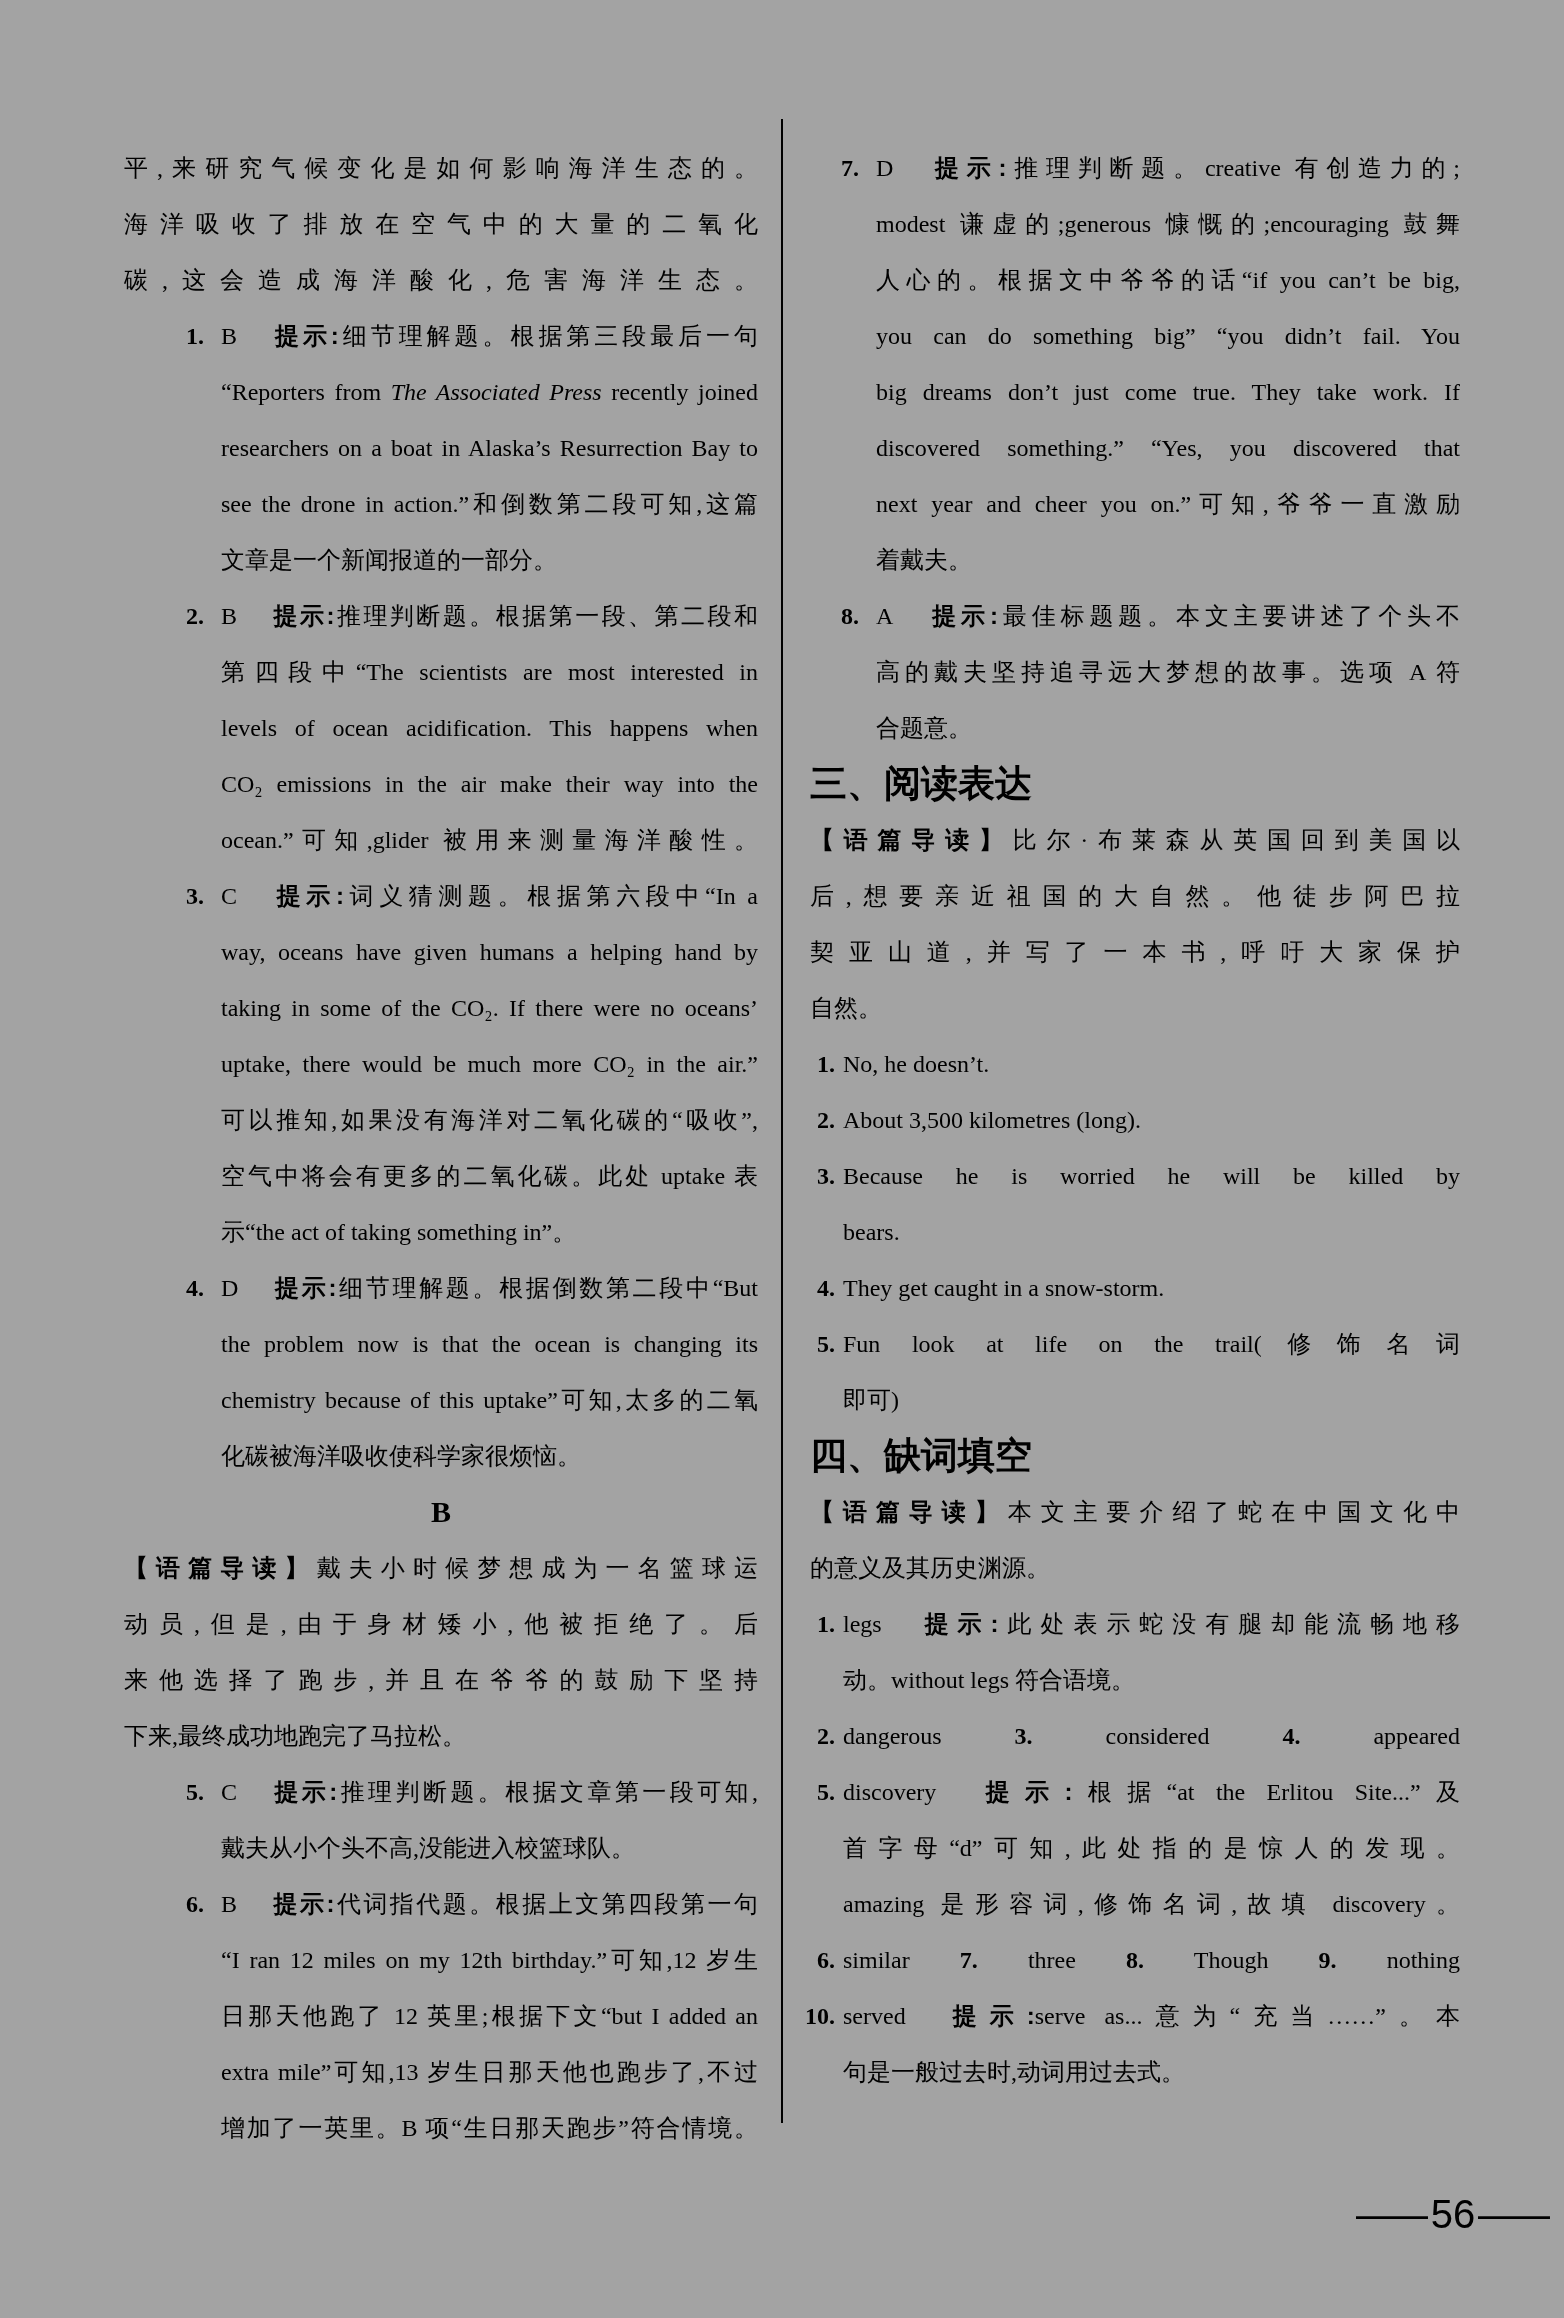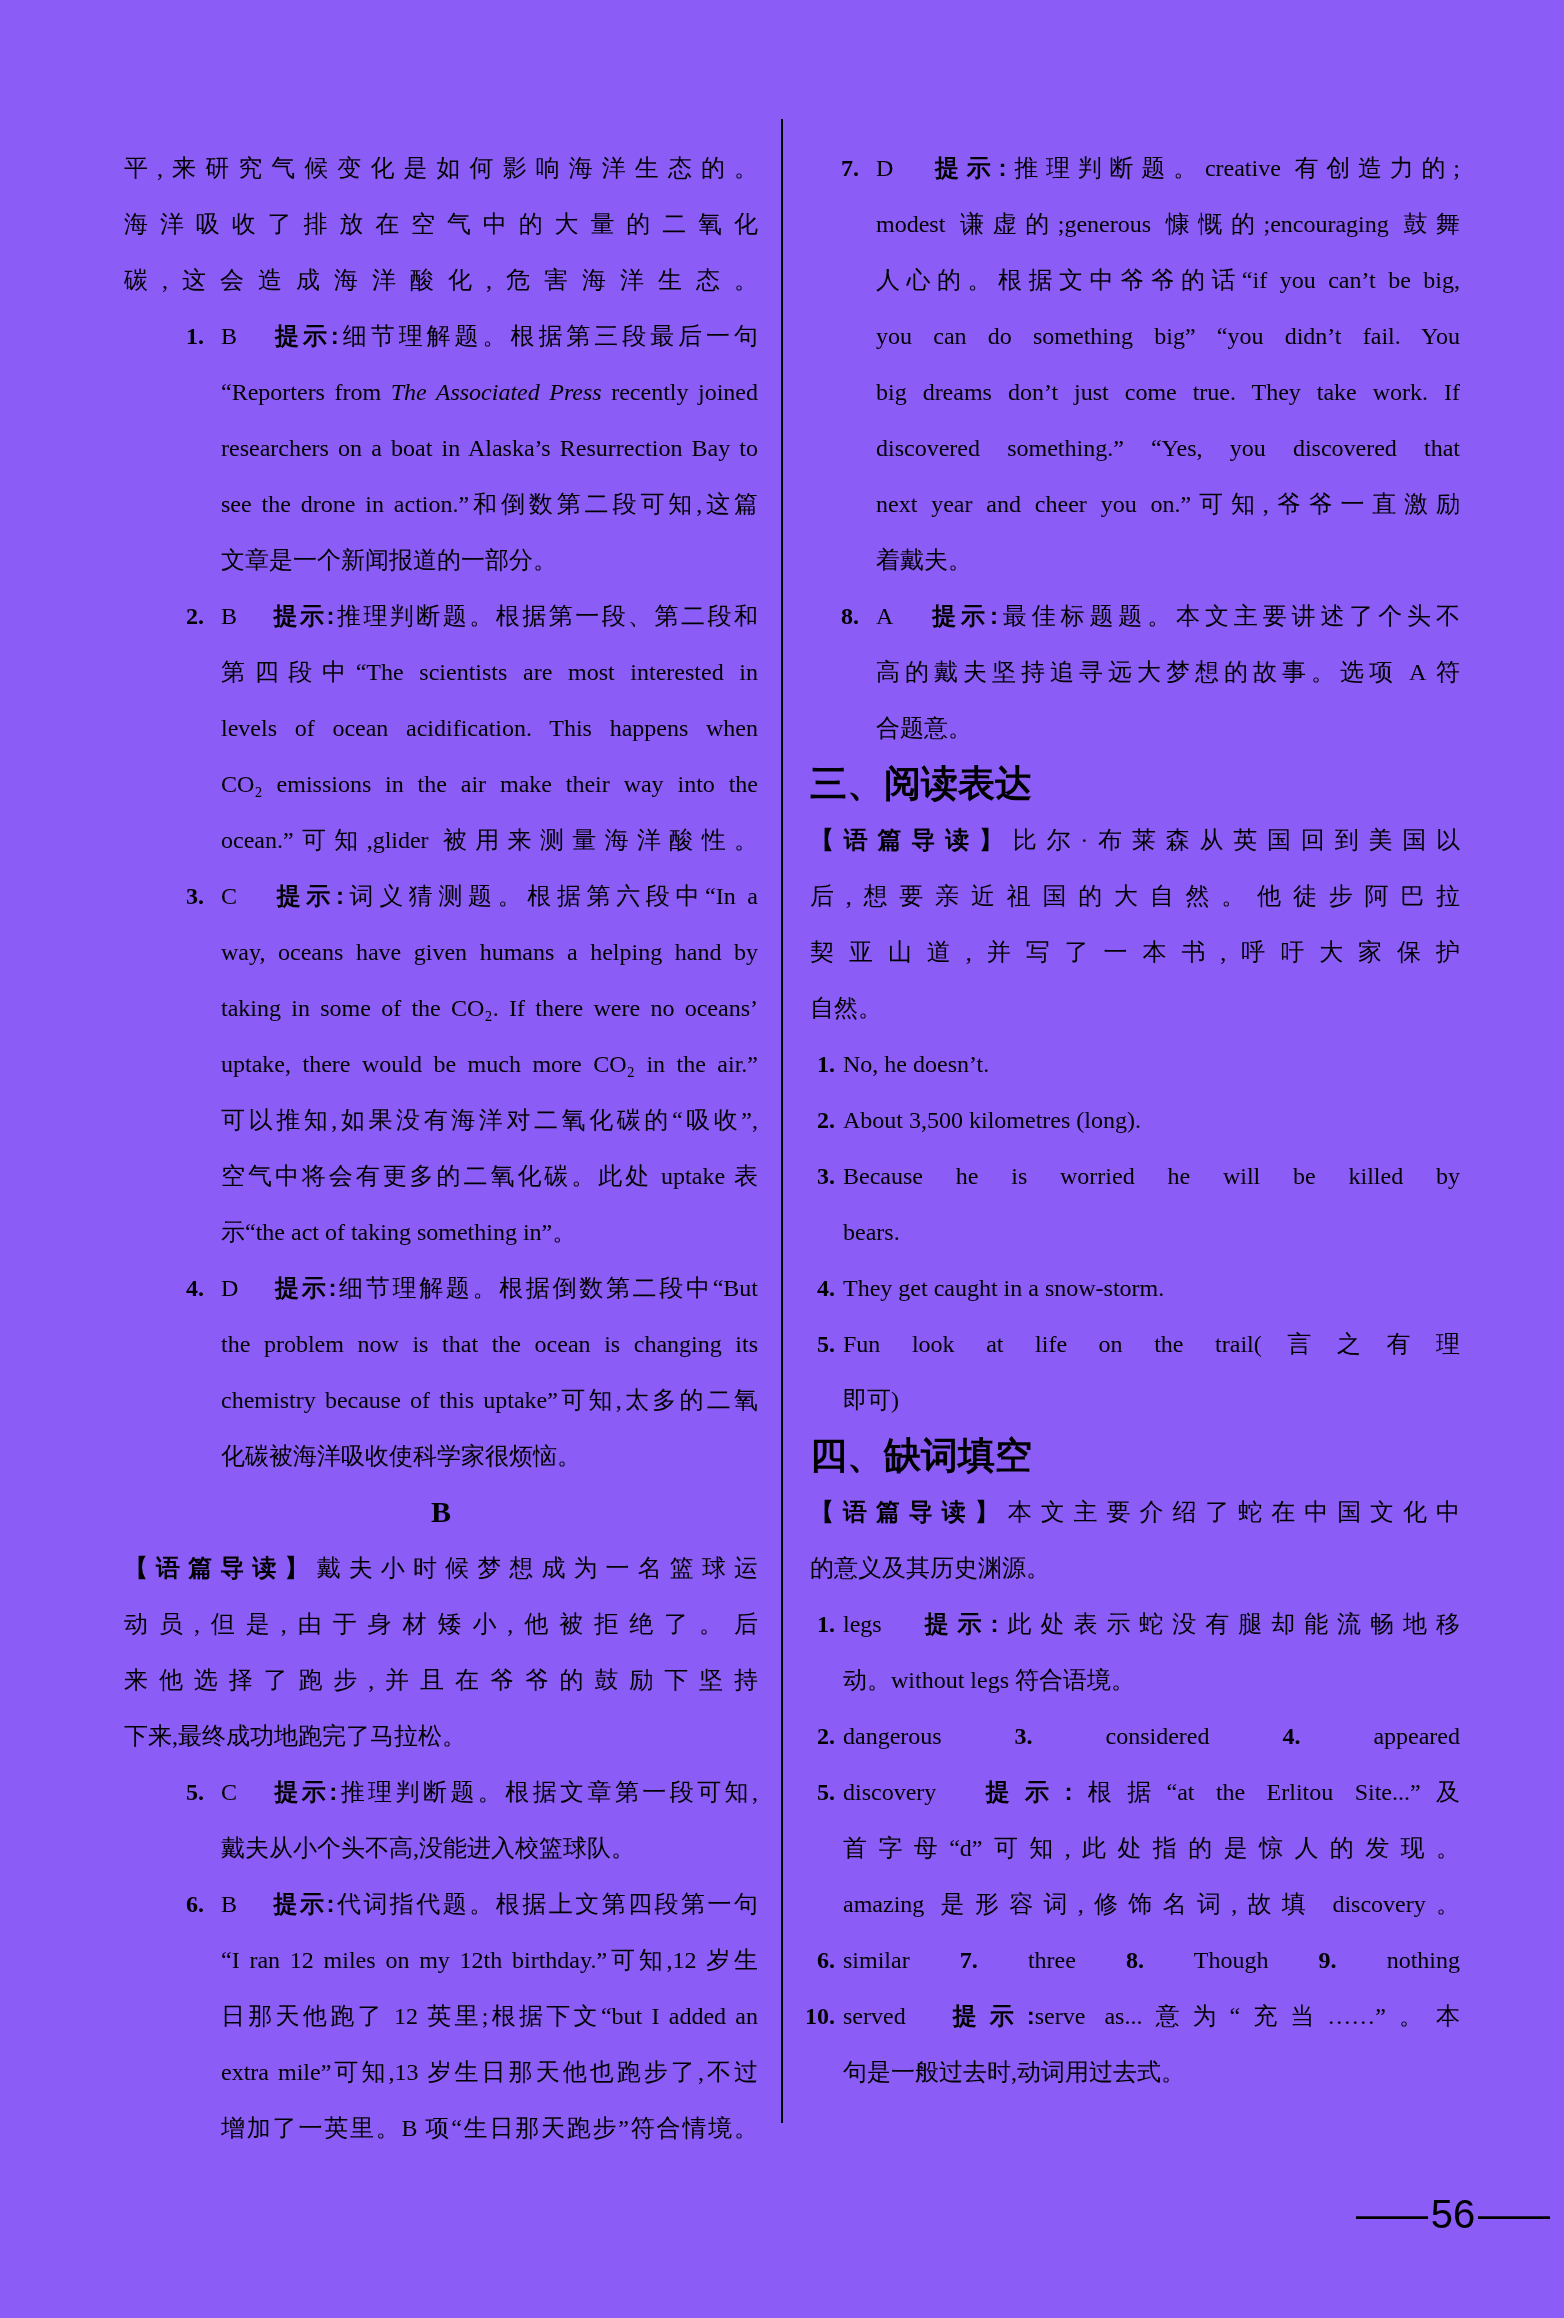--- a/index.html
+++ b/index.html
@@ -1,19 +1,19 @@
 <!DOCTYPE html>
 <html style="font-size:10.5px"><head>
 <meta charset="utf-8">
 <style>
   html,body{margin:0;padding:0;background:#ffffff;}
   .page{
     position:relative;
     width:1564px;height:2319px;
-    background:#8b5cf6;
+    background:#a3a3a3;
     font-family:"Liberation Serif","DejaVu Serif",serif;
     color:#000;
     overflow:hidden;
   }
   .col{position:absolute;top:140px;}
   #col-left{left:124px;width:634px;}
   #col-right{left:810px;width:650px;}
   .divider{
     position:absolute;left:781px;top:119px;
     width:2px;height:2004px;background:#000;
@@ -109,21 +109,21 @@
       <div class="line heading">三、阅读表达</div>
       <div class="line fill"><span class="lbl">【语篇导读】</span><span>比尔·布莱森从英国回到美国以</span></div>
       <div class="line fill"><span>后,想要亲近祖国的大自然。他徒步阿巴拉</span></div>
       <div class="line fill"><span>契亚山道,并写了一本书,呼吁大家保护</span></div>
       <div class="line"><span>自然。</span></div>
       <div class="line item l2"><span class="num">1.</span><span>No, he doesn’t.</span></div>
       <div class="line item l2"><span class="num">2.</span><span>About 3,500 kilometres (long).</span></div>
       <div class="line item l2 fill"><span class="num">3.</span><span>Because he is worried he will be killed by</span></div>
       <div class="line cont l2"><span>bears.</span></div>
       <div class="line item l2"><span class="num">4.</span><span>They get caught in a snow-storm.</span></div>
-      <div class="line item l2 fill"><span class="num">5.</span><span>Fun look at life on the trail(言之有理</span></div>
+      <div class="line item l2 fill"><span class="num">5.</span><span>Fun look at life on the trail(修饰名词</span></div>
       <div class="line cont l2"><span>即可)</span></div>
       <div class="line heading">四、缺词填空</div>
       <div class="line fill"><span class="lbl">【语篇导读】</span><span>本文主要介绍了蛇在中国文化中</span></div>
       <div class="line"><span>的意义及其历史渊源。</span></div>
       <div class="line item l2 fill"><span class="num">1.</span><span class="ans">legs</span><span class="tip">提示:</span><span>此处表示蛇没有腿却能流畅地移</span></div>
       <div class="line cont l2"><span>动。without legs 符合语境。</span></div>
       <div class="line item l2 fill"><span class="num">2.</span><span>dangerous </span><span class="bd">3.</span><span> considered </span><span class="bd">4.</span><span> appeared</span></div>
       <div class="line item l2 fill"><span class="num">5.</span><span class="ans">discovery</span><span class="tip">提示:</span><span>根据“at the Erlitou Site...”及</span></div>
       <div class="line cont l2 fill"><span>首字母“d”可知,此处指的是惊人的发现。</span></div>
       <div class="line cont l2 fill"><span>amazing 是形容词,修饰名词,故填 discovery。</span></div>

